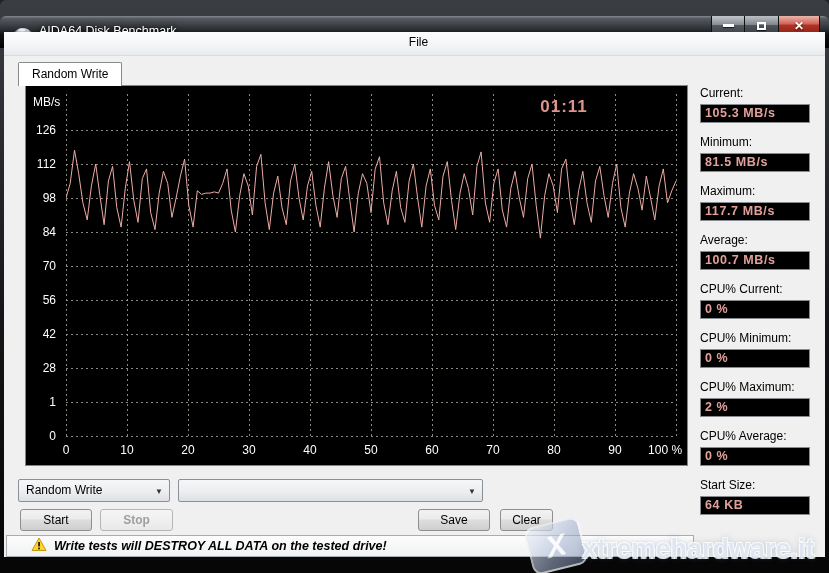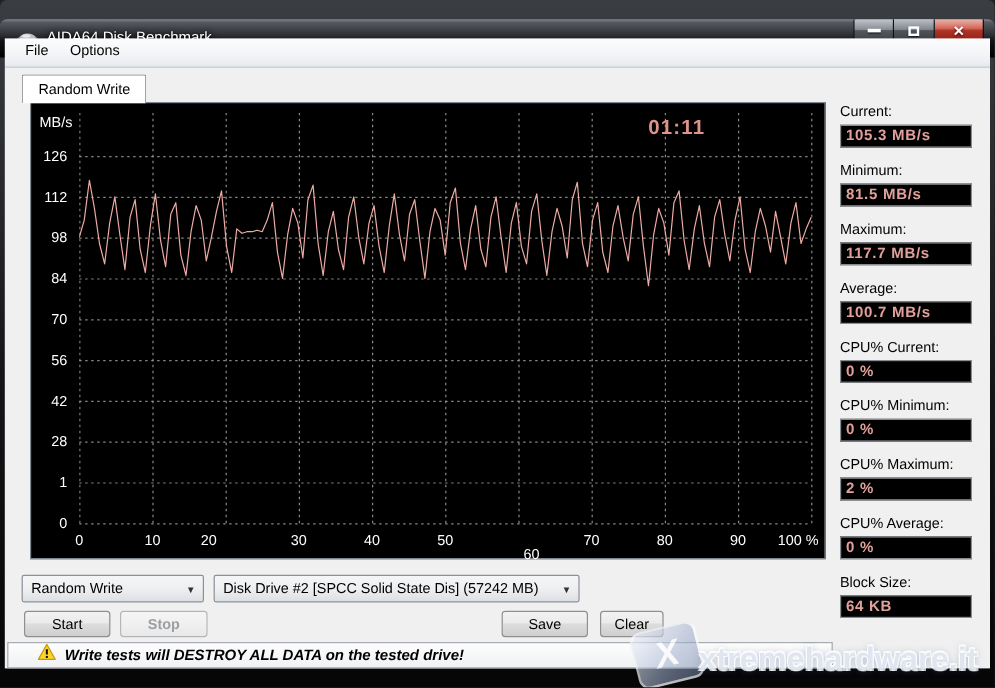--- a/index.html
+++ b/index.html
@@ -32,21 +32,21 @@
     background:linear-gradient(180deg,#bcc0c5 0%,#82878e 45%,#4f545b 50%,#373b42 100%); }
   .cap.close { width:42px; border-radius:0 0 4px 0;
     background:linear-gradient(180deg,#eab6ab 0%,#d2675a 40%,#b03226 50%,#8c2014 100%);
     color:#fff; font-size:12px; font-weight:bold; text-shadow:0 1px 2px #400; }
   .glyph-min { width:11px; height:3px; background:#fff; box-shadow:0 1px 1px rgba(0,0,0,.7); }
   .glyph-max { width:9px; height:8px; border:2px solid #fff; box-shadow:0 1px 1px rgba(0,0,0,.6); }
   
   .menubar {
     position:absolute; left:4px; top:32px; width:821px; height:24px;
     background:linear-gradient(180deg,#fdfdfe 0%,#f2f4f6 60%,#e8ebee 100%);
-    border-bottom:1px solid #d7dade; display:flex; align-items:flex-start; padding-left:8px;
+    border-bottom:1px solid #d7dade; display:flex; align-items:center; padding-left:8px;flex-direction:column;
   }
   .menu-item { font-size:12px; color:#000; padding:3px 9px; cursor:default; }
   
   .client { position:absolute; left:4px; top:56px; width:821px; height:501px; background:#f0f0f0; }
   
   .abs { position:absolute; }
   .tab {
     left:18px; top:62px; height:24px; padding:0 13px; line-height:23px;
     background:#fff; border:1px solid #898c8c; border-bottom:none;
     border-radius:2px 2px 0 0; font-size:12px; z-index:2;
@@ -181,25 +181,25 @@
         <line class="grid" x1="427.5" y1="0" x2="427.5" y2="342"></line>
         <line class="grid" x1="488.5" y1="0" x2="488.5" y2="342"></line>
         <line class="grid" x1="549.5" y1="0" x2="549.5" y2="342"></line>
         <line class="grid" x1="610.5" y1="0" x2="610.5" y2="342"></line>
         <polyline class="trace" points="0.0,104.0 4.2,89.4 8.5,56.2 12.7,79.7 16.9,108.9 21.2,125.9 25.4,91.9 29.7,70.0 33.9,101.6 38.1,130.7 42.4,87.0 46.6,72.4 50.8,113.7 55.1,133.1 59.3,94.3 63.5,67.6 67.8,106.4 72.0,128.3 76.3,84.6 80.5,74.9 84.7,118.6 89.0,135.6 93.2,99.1 97.4,77.3 101.7,89.4 105.9,123.4 110.1,104.0 114.4,82.1 118.6,65.1 122.8,111.3 127.1,133.1 131.3,96.7 135.6,100.4 139.8,99.1 144.0,99.1 148.3,97.9 152.5,99.1 156.7,89.4 161.0,74.9 165.2,116.1 169.4,138.0 173.7,101.6 177.9,79.7 182.2,91.9 186.4,121.0 190.6,72.4 194.9,60.3 199.1,108.9 203.3,135.6 207.6,99.1 211.8,82.1 216.0,113.7 220.3,130.7 224.5,87.0 228.8,70.0 233.0,104.0 237.2,125.9 241.5,91.9 245.7,77.3 249.9,111.3 254.2,133.1 258.4,94.3 262.6,67.6 266.9,101.6 271.1,123.4 275.3,84.6 279.6,72.4 283.8,106.4 288.1,138.0 292.3,99.1 296.5,79.7 300.8,89.4 305.0,118.6 309.2,74.9 313.5,62.7 317.7,108.9 321.9,130.7 326.2,96.7 330.4,77.3 334.7,113.7 338.9,128.3 343.1,87.0 347.4,70.0 351.6,104.0 355.8,133.1 360.1,91.9 364.3,74.9 368.5,111.3 372.8,125.9 377.0,82.1 381.3,67.6 385.5,106.4 389.7,135.6 394.0,99.1 398.2,79.7 402.4,94.3 406.7,121.0 410.9,72.4 415.1,57.9 419.4,108.9 423.6,128.3 427.8,89.4 432.1,74.9 436.3,116.1 440.6,133.1 444.8,94.3 449.0,77.3 453.3,104.0 457.5,123.4 461.7,84.6 466.0,70.0 470.2,111.3 474.4,144.1 478.7,101.6 482.9,79.7 487.2,91.9 491.4,118.6 495.6,74.9 499.9,65.1 504.1,106.4 508.3,130.7 512.6,96.7 516.8,77.3 521.0,108.9 525.3,128.3 529.5,87.0 533.8,72.4 538.0,101.6 542.2,123.4 546.5,89.4 550.7,70.0 554.9,113.7 559.2,133.1 563.4,99.1 567.6,79.7 571.9,94.3 576.1,116.1 580.3,82.1 584.6,104.0 588.8,125.9 593.1,91.9 597.3,74.9 601.5,108.9 605.8,96.7 610.0,87.0"></polyline>
       </svg>
     <div class="elapsed">01:11</div>
     <div id="xlabels">
         <div class="xlab" style="left: 40px;">0</div>
         <div class="xlab" style="left: 101px;">10</div>
-        <div class="xlab" style="left: 148px;">20</div>
+        <div class="xlab" style="left: 162px;">20</div>
         <div class="xlab" style="left: 223px;">30</div>
         <div class="xlab" style="left: 284px;">40</div>
         <div class="xlab" style="left: 345px;">50</div>
-        <div class="xlab" style="left: 417px; margin-top: 12px;">60</div>
+        <div class="xlab" style="left: 406px;">60</div>
         <div class="xlab" style="left: 467px;">70</div>
         <div class="xlab" style="left: 528px;">80</div>
         <div class="xlab" style="left: 589px;">90</div>
         <div class="xlab last" style="left: 650px;">100 %</div>
       </div>
   </div>
 
   <div class="abs stats" id="stats">
       <div>
         <div class="stat-label">Current:</div>
@@ -227,31 +227,30 @@
       </div>
       <div>
         <div class="stat-label">CPU% Maximum:</div>
         <div class="stat-value">2 %</div>
       </div>
       <div>
         <div class="stat-label">CPU% Average:</div>
         <div class="stat-value">0 %</div>
       </div>
       <div>
-        <div class="stat-label">Block Size:</div>
+        <div class="stat-label">Start Size:</div>
         <div class="stat-value">64 KB</div>
       </div>
     </div>
 
   <div class="abs combo" style="left:18px; width:152px;">
     <span>Random Write</span>
     <span class="arrow">▼</span>
   </div>
   <div class="abs combo" style="left:178px; width:305px;">
-    <span>Disk Drive #2  [SPCC Solid State Dis]  (57242 MB)</span>
     <span class="arrow">▼</span>
   </div>
 
   <div class="abs btn" style="left:20px;">Start</div>
   <div class="abs btn disabled" style="left:100px; width:73px;">Stop</div>
   <div class="abs btn" style="left:418px;">Save</div>
   <div class="abs btn" style="left:500px; width:53px;">Clear</div>
 
   <div class="abs statusbar">
     <span>

